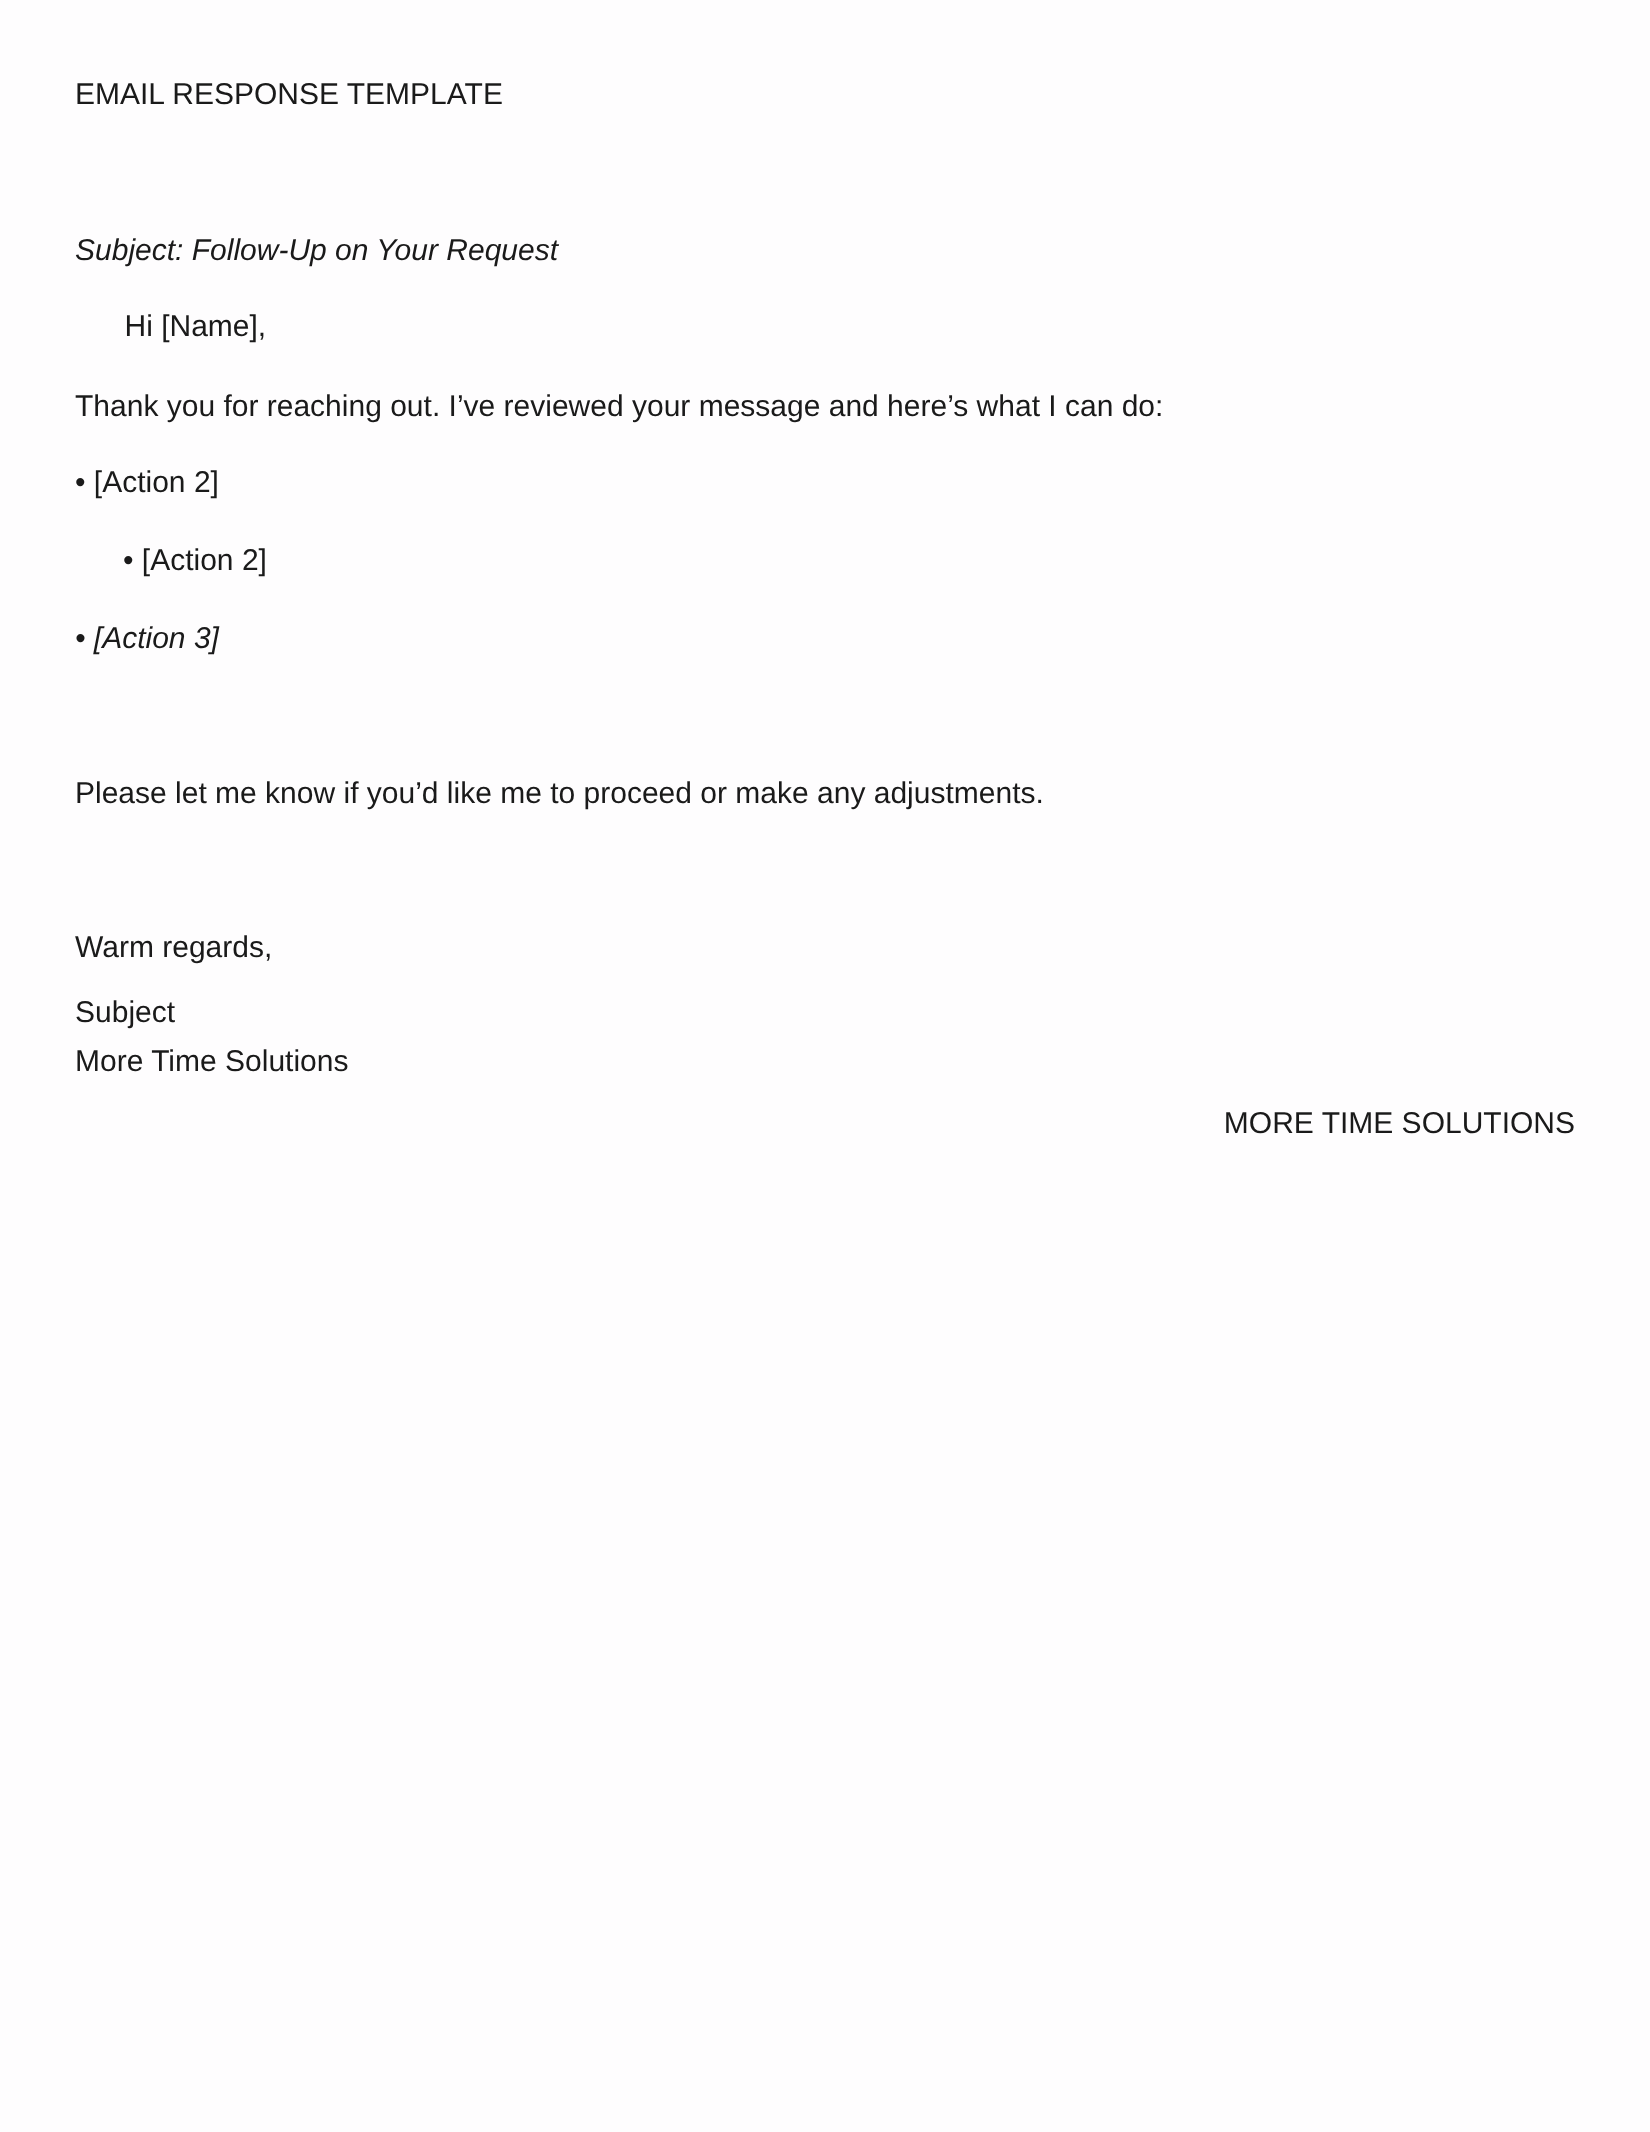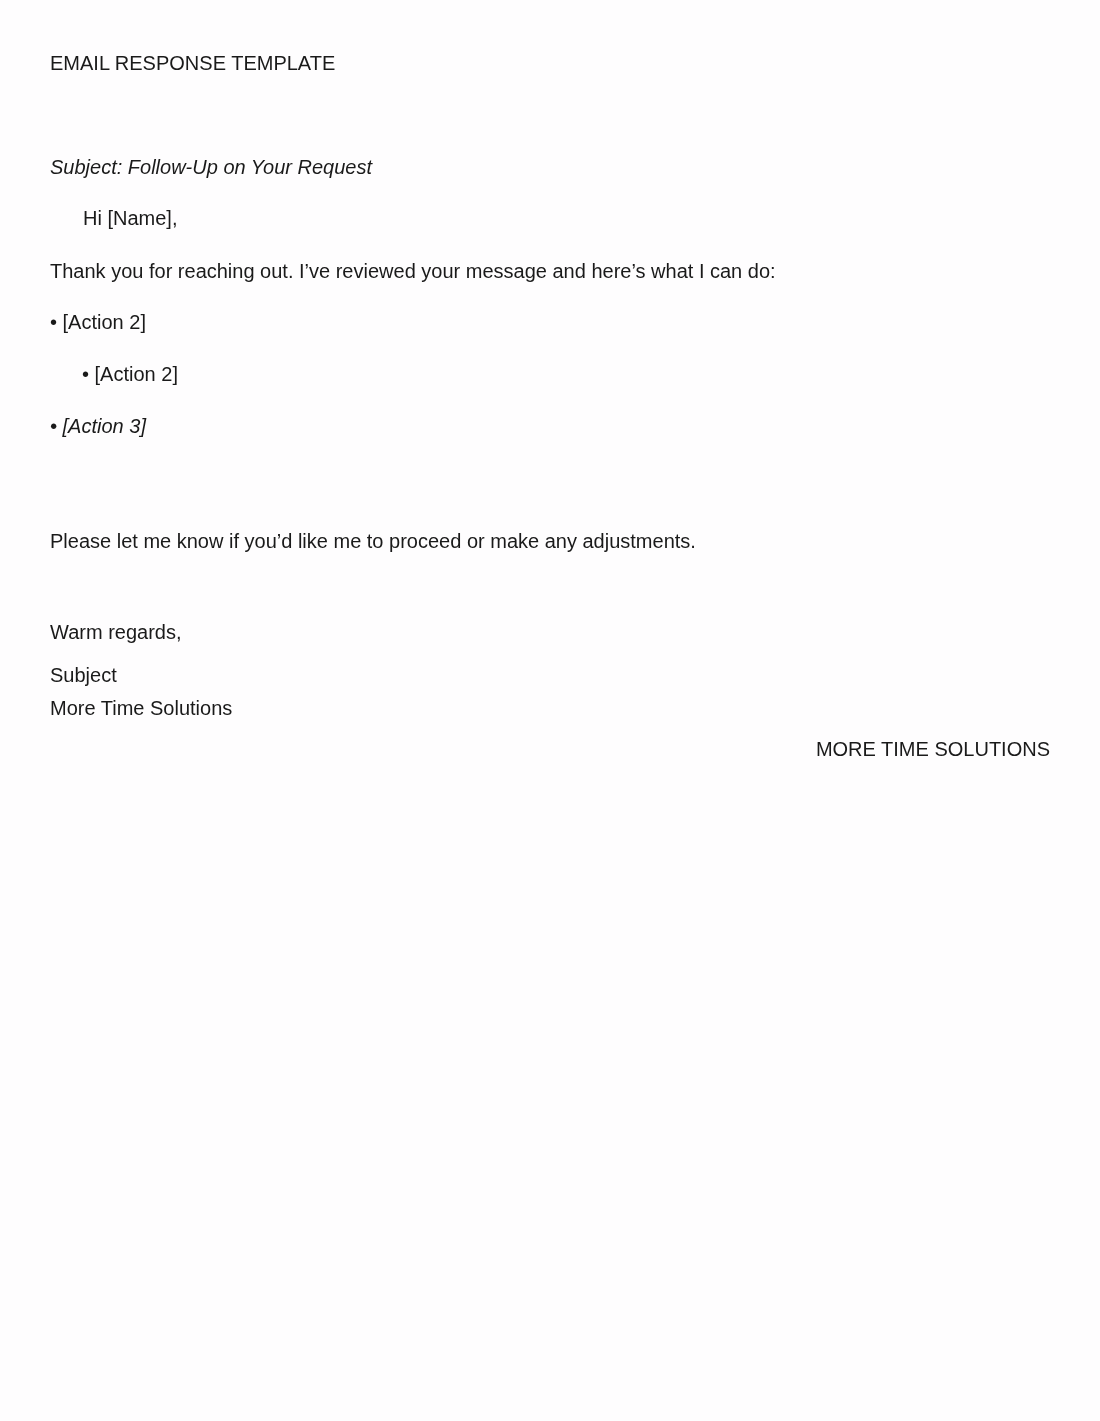--- a/index.html
+++ b/index.html
@@ -40,21 +40,21 @@
   <div class="line" style="top:206px;margin-left:33px;">Hi [Name],</div>
 
   <div class="line" style="top:259px;">Thank you for reaching out. I’ve reviewed your message and here’s what I can do:</div>
 
   <div>
     <div class="line" style="top:310px;">• [Action 2]</div>
     <div class="line" style="top:362px;margin-left:32px;">• [Action 2]</div>
     <div class="line" style="top:414px;font-style:italic;">• [Action 3]</div>
   </div>
 
-  <div class="line" style="top:529px;">Please let me know if you’d like me to proceed or make any adjustments.</div>
+  <div class="line" style="top:517px;">Please let me know if you’d like me to proceed or make any adjustments.</div>
 
   <div class="line" style="top:620px;">Warm regards,</div>
 
   <div class="line" style="top:663px;">Subject</div>
 
   <div class="line" style="top:696px;">More Time Solutions</div>
 
   <div class="right" style="top:737px;">MORE TIME SOLUTIONS</div>
 </div>
 

